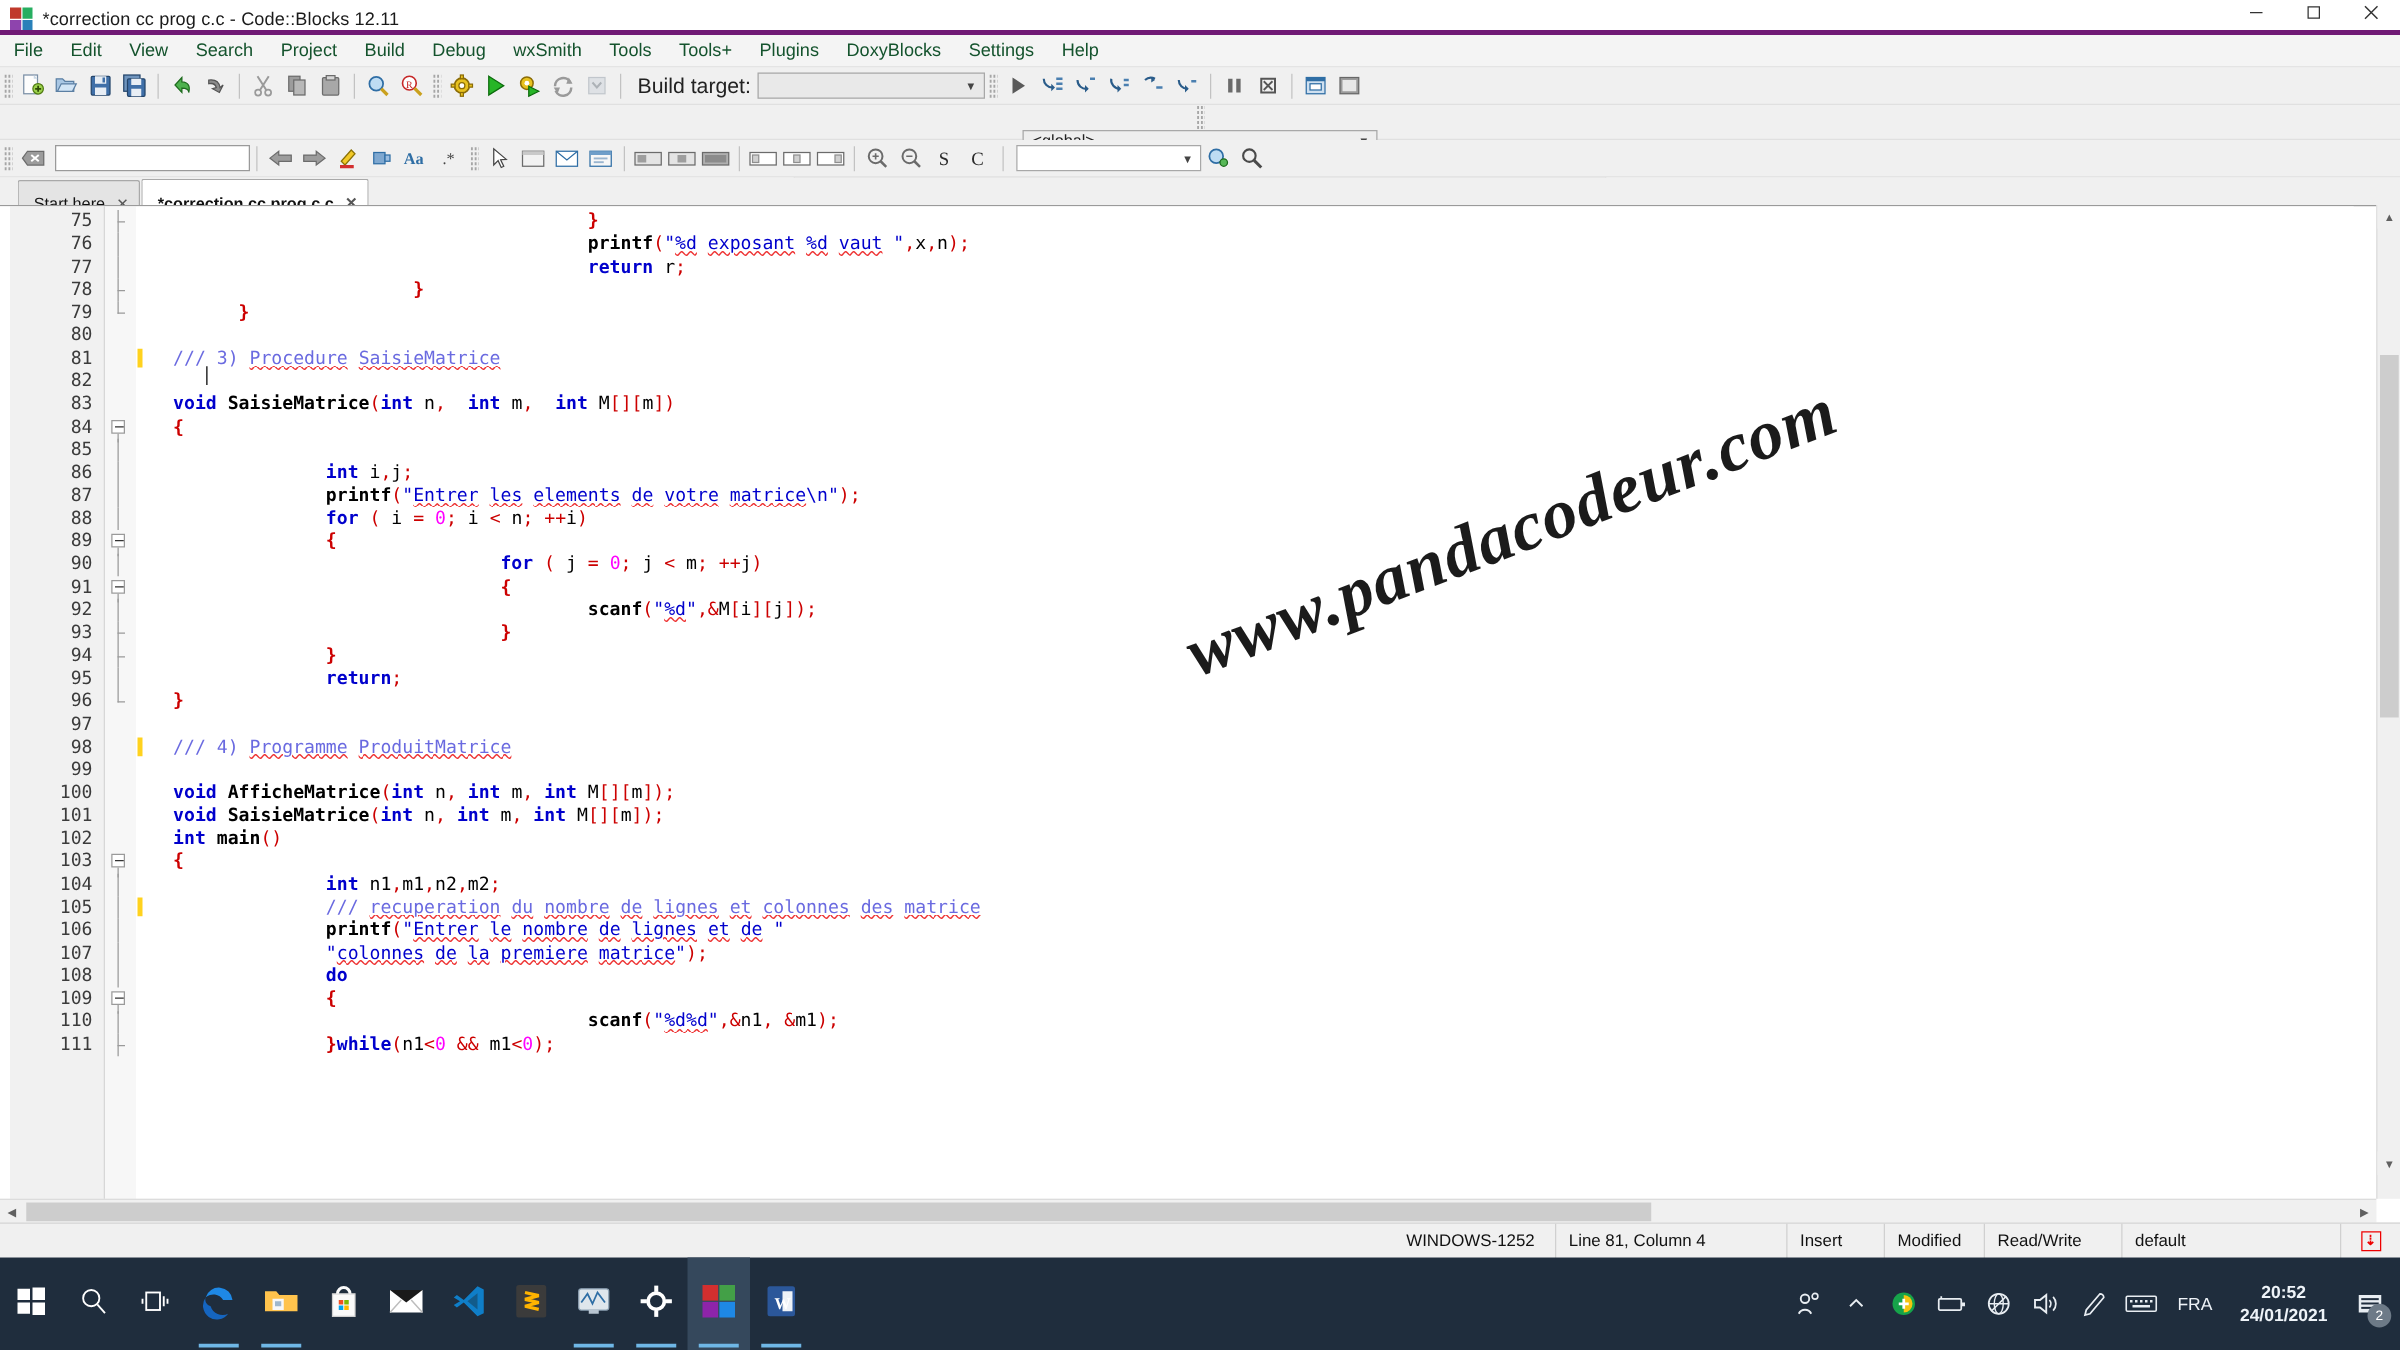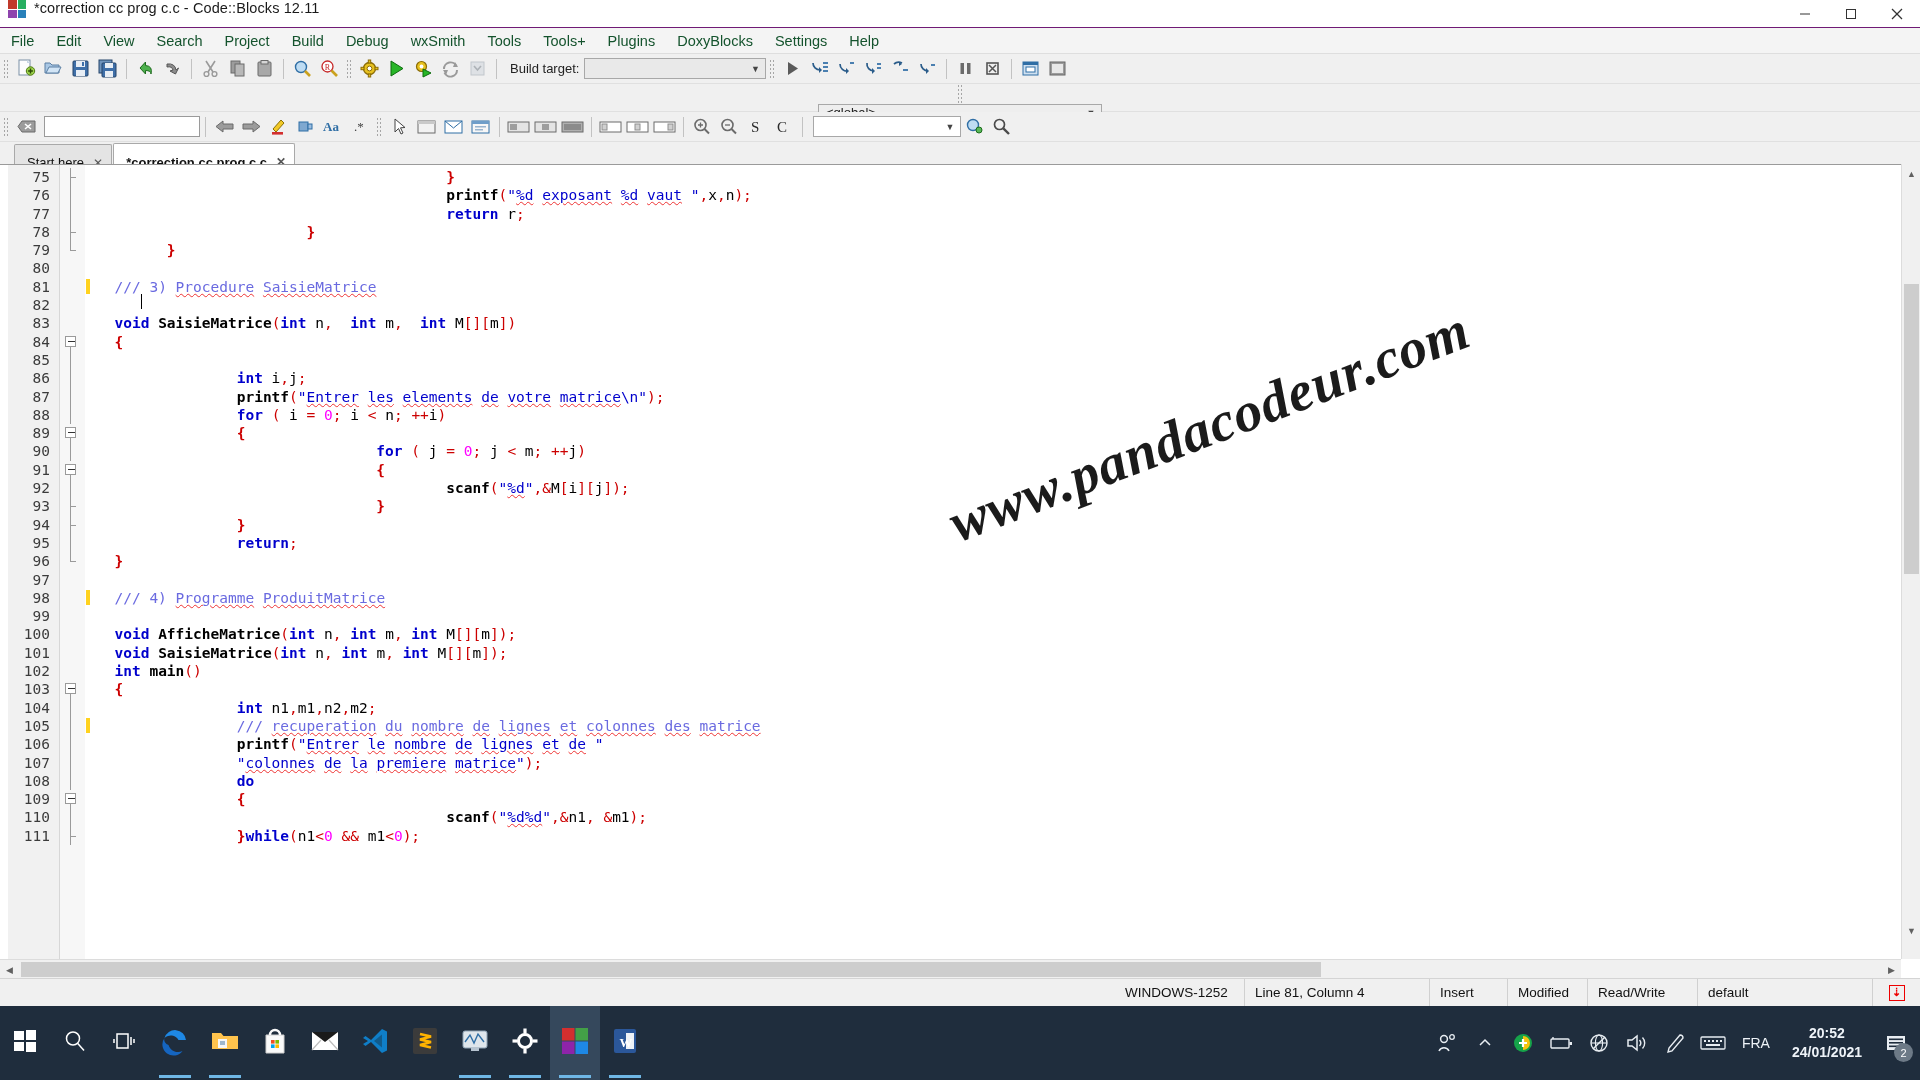--- a/index.html
+++ b/index.html
@@ -6,22 +6,22 @@
   html,body{
     width:1920px; height:1080px; overflow:hidden;
     font-family:"Liberation Sans", sans-serif;
     background:#ffffff;
   }
   #app{ position:relative; width:1920px; height:1080px; }
 
   
   .titlebar{
     position:absolute; left:0; top:0; width:1920px; height:28px;
-    background:#ffffff; border-bottom:1px solid #701a75;
-    display:flex; align-items:flex-start;
+    background:#ffffff; border-bottom:4px solid #701a75;
+    display:flex; align-items:flex-end;
   }
   .tb-icon{ width:18px;height:18px;margin-left:8px;margin-right:8px;
             display:grid; grid-template-columns:1fr 1fr; grid-template-rows:1fr 1fr;
             gap:1px; flex:none;}
   .tb-icon i{display:block;}
   .tb-icon i:nth-child(1){background:#c0392b;}
   .tb-icon i:nth-child(2){background:#27ae60;}
   .tb-icon i:nth-child(3){background:#8e44ad;}
   .tb-icon i:nth-child(4){background:#2980b9;}
   .title-text{ font-size:14.5px; color:#1a1a1a; letter-spacing:.1px; }
@@ -51,21 +51,21 @@
   .grip{ width:7px;height:20px;margin:0 3px; flex:none;
          background-image:
            radial-gradient(circle, #8d8d8d 40%, transparent 42%);
          background-size:3px 4px; opacity:.75;}
   .tb-sep{ width:1px;height:20px;background:#c2c2c2;margin:0 5px; flex:none;}
   .tbtn{ width:25px;height:24px;display:flex;align-items:center;justify-content:center;
          flex:none; margin:0 1px; border-radius:2px;}
   .tbtn svg{display:block;}
   .tbtn.disabled{ opacity:.40; }
 
-  .lbl{ font-size:13px;color:#222; margin:0 5px 0 8px; white-space:nowrap;}
+  .lbl{ font-size:17px;color:#222; margin:0 5px 0 8px; white-space:nowrap;}
   .combo{
     height:21px; background:#e9e9e9; border:1px solid #a8a8a8;
     display:flex;align-items:center; font-size:13px;color:#222;
     padding:0 2px 0 7px; position:relative;
   }
   .combo .arrow{ margin-left:auto; width:16px;text-align:center;font-size:9px;color:#444;}
   .combo.flat{ background:#eeeeee; }
   .txtin{
     height:21px;background:#ffffff;border:1px solid #9a9a9a;
     font-size:13px;color:#111;padding:0 4px; display:flex;align-items:center;
@@ -89,21 +89,21 @@
   
   .editor-wrap{
     position:absolute;left:0;top:164px;width:1920px;height:814px;
     background:#ffffff; border-top:1px solid #9a9a9a;
     overflow:hidden;
   }
   .ed-inner{ position:absolute;left:0;top:0;width:1883px;height:795px;
              display:flex; font-family:"DejaVu Sans Mono", monospace;}
   .gutter-left{ width:8px;background:#ffffff;border-right:0; flex:none;}
   .linenos{
-    width:52px; background:#f1f1f1; flex:none;
+    width:76px; background:#f1f1f1; flex:none;
     border-right:1px solid #d7d7d7;
     text-align:right; padding-right:9px; padding-top:3px;
     font-size:14.5px; color:#3b3b3b; line-height:18.3px;
   }
   .foldcol{ width:25px;background:#f7f7f7;flex:none;position:relative;padding-top:3px;}
   .markcol{ width:12px;background:#ffffff;flex:none;position:relative;padding-top:3px;}
   .codecol{ flex:1;background:#ffffff;position:relative;padding-top:3px;
             font-size:14.5px; line-height:18.3px; white-space:pre; color:#000; }
   .cl{ height:18.3px; }
 

